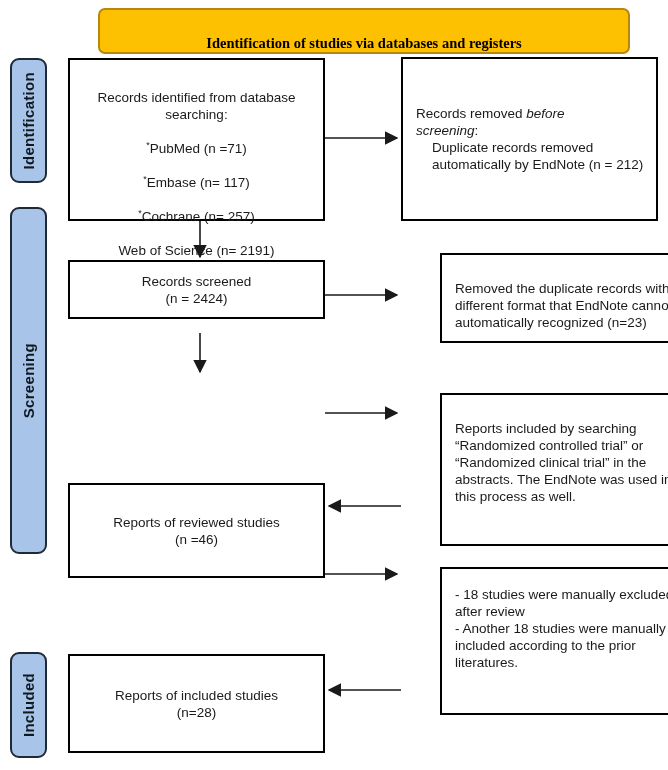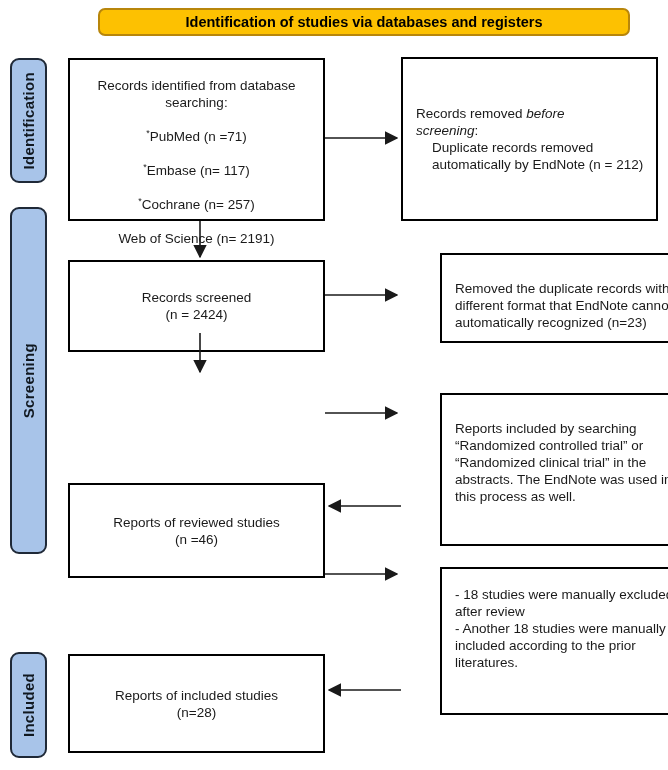--- a/index.html
+++ b/index.html
@@ -13,27 +13,27 @@
   html,body{margin:0;padding:0;background:#fff;}
   #canvas{
     position:relative;
     width:668px;height:770px;
     background:#fff;
     font-family:"Liberation Sans","DejaVu Sans",sans-serif;
     color:#1a1a1a;
     overflow:hidden;
   }
   .title-bar{
-    position:absolute;left:98px;top:8px;width:532px;height:28px;
+    position:absolute;left:98px;top:8px;width:532px;height:46px;
     background:var(--title-bg);
     border:2px solid var(--title-border);
     border-radius:7px;
-    display:flex;align-items:center;justify-content:center;
+    display:flex;align-items:flex-end;justify-content:center;
     box-sizing:border-box;
-    font-weight:bold;font-size:14.5px;color:#000;
+    font-weight:bold;font-size:14.5px;color:#000;font-family:Liberation Serif, serif;
   }
   .stage{
     position:absolute;left:10px;width:37px;
     background:var(--stage-bg);
     border:2px solid var(--stage-border);
     border-radius:9px;
     box-sizing:border-box;
     display:flex;align-items:center;justify-content:center;
   }
   .stage span{
@@ -50,26 +50,26 @@
     position:absolute;
     background:#fff;
     border:2px solid var(--box-border);
     box-sizing:border-box;
     font-size:13.5px;line-height:1.26;
     white-space:pre-line;
   }
   .col-l{left:68px;width:257px;}
   .col-r{left:401px;width:257px;}
   .center{display:flex;flex-direction:column;align-items:center;justify-content:center;text-align:center;}
-  .top-center{text-align:center;padding-top:0;}
+  .top-center{text-align:center;padding-top:12px;}
   .left-pad{padding:8px 11px 0 13px;text-align:left;margin-left:39px;}
   .v-center-left{display:flex;flex-direction:column;justify-content:center;padding:0 11px 0 13px;text-align:left;}
   #box-identified{top:58px;height:163px;}
   #box-removed-before{top:57px;height:164px;}
-  #box-screened{top:260px;height:92px;}
+  #box-screened{top:260px;height:59px;}
   #box-removed-duplicates{top:253px;height:90px;}
   #box-assessed{top:375px;height:70px;}
   #box-included-by-search{top:393px;height:153px;padding-top:8px;}
   #box-reviewed{top:483px;height:95px;}
   #box-manual-adjustment{top:567px;height:148px;padding-top:0;}
   #box-included{top:654px;height:99px;justify-content:center;}
   .indent{margin-left:16px;}
   sup.ast{font-size:9px;vertical-align:super;line-height:0;}
   #arrows{position:absolute;left:0;top:0;pointer-events:none;}
   #arrows line{stroke:var(--arrow);stroke-width:1.6;}

